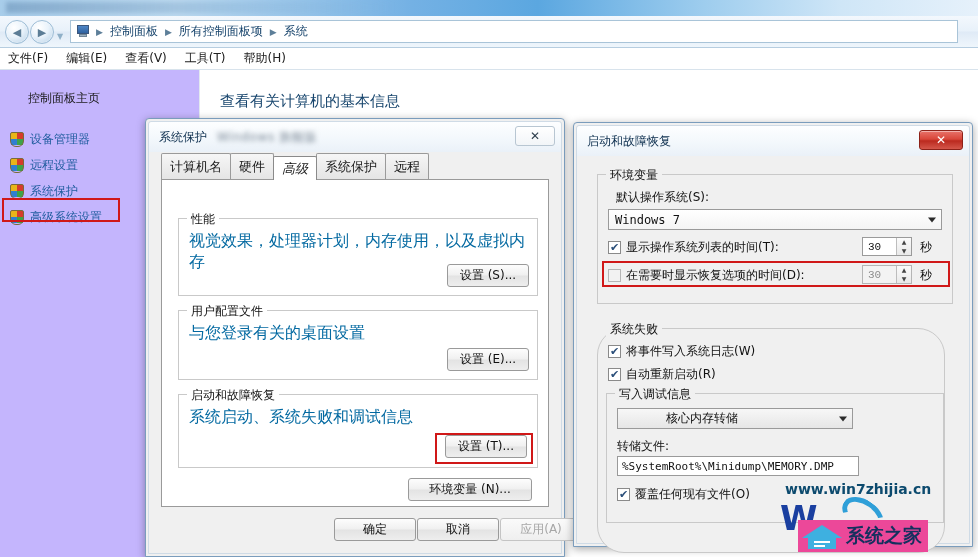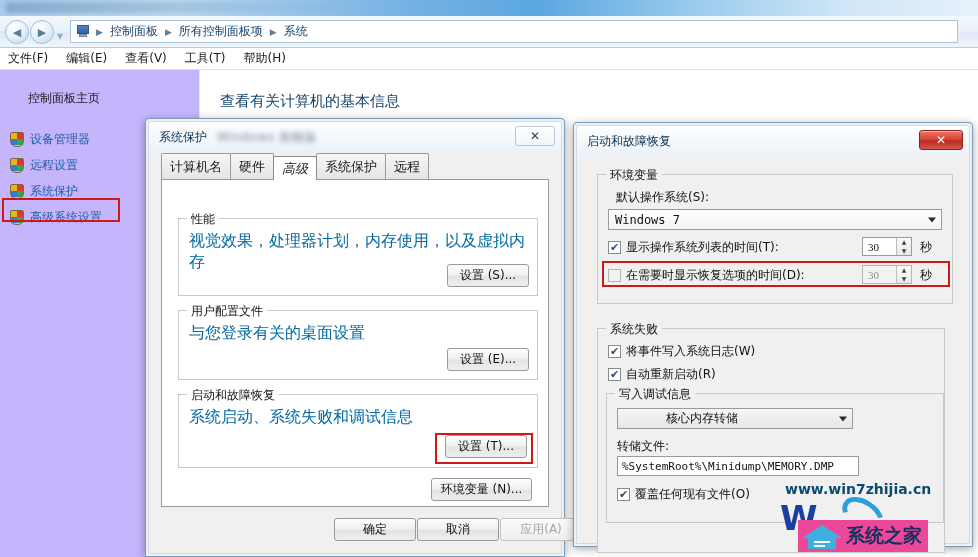--- a/index.html
+++ b/index.html
@@ -223,21 +223,21 @@
   .chk .txt { font-size: 12px; color: #111; }
 
   .spin {
     position: absolute; height: 19px; display: flex; align-items: stretch;
     border: 1px solid #9a9a9a; background: #ffffff;
   }
   .spin.dim { background: #f3f3f3; border-color: #b5b5b5; }
   .spin .val {
     width: 34px; display: flex; align-items: center; padding-left: 5px;
     font-size: 11px; color: #111;
-    font-family: Liberation Serif, serif;
+    font-family: Liberation Mono, monospace;
   }
   .spin.dim .val { color: #8d8d8d; }
   .spin .btns {
     width: 15px; border-left: 1px solid #bdbdbd;
     background: linear-gradient(180deg,#fbfbfb,#e9e9e9);
     display: flex; flex-direction: column;
   }
   .spin .btns i {
     flex: 1; display: flex; align-items: center; justify-content: center;
     font-size: 6px; color: #444; font-style: normal; line-height: 1;
@@ -409,21 +409,21 @@
             <span class="btn" style="right:8px; bottom:8px;">设置 (E)...</span>
           </div>
 
           <div class="group" style="left:16px; top:214px; width:360px; height:74px;">
             <span class="group-title">启动和故障恢复</span>
             <span class="group-desc">系统启动、系统失败和调试信息</span>
             <span class="btn" style="right:10px; bottom:9px;">设置 (T)...</span>
             <span class="hl-box" style="right:4px; bottom:3px; width:98px; height:31px;"></span>
           </div>
 
-          <span class="btn" style="right:16px; top:298px; width:101px;margin-left:9px;">环境变量 (N)...</span>
+          <span class="btn" style="right:16px; top:298px; width:124px;margin-left:9px;">环境变量 (N)...</span>
         </div>
 
         <span class="btn" style="left:185px; bottom:12px; width:76px;">确定</span>
         <span class="btn" style="left:268px; bottom:12px; width:76px;">取消</span>
         <span class="btn disabled" style="left:351px; bottom:12px; width:76px;">应用(A)</span>
       </div>
     </div>
   </div>
 
   <div class="dialog" style="left:573px; top:122px; width:400px; height:425px;">
@@ -467,21 +467,21 @@
             <span class="btns">
                 <i>▲</i>
                 <i>▼</i>
               </span>
           </span>
           <span class="lbl" style="left:322px; top:92px;">秒</span>
 
           <span class="hl-box" style="left:4px; top:86px; width:348px; height:26px;"></span>
         </div>
 
-        <div class="group" style="left:20px; top:172px; width:348px; height:225px; background:#f0f0f0;">
+        <div class="group" style="left:20px; top:172px; width:348px; height:225px; background:#f0f0f0;border-radius:27px;">
           <span class="group-title" style="background:#f0f0f0;">系统失败</span>
 
           <span class="chk" style="left:10px; top:14px;">
             <span class="box checked"></span>
             <span class="txt">将事件写入系统日志(W)</span>
           </span>
 
           <span class="chk" style="left:10px; top:37px;">
             <span class="box checked"></span>
             <span class="txt">自动重新启动(R)</span>

